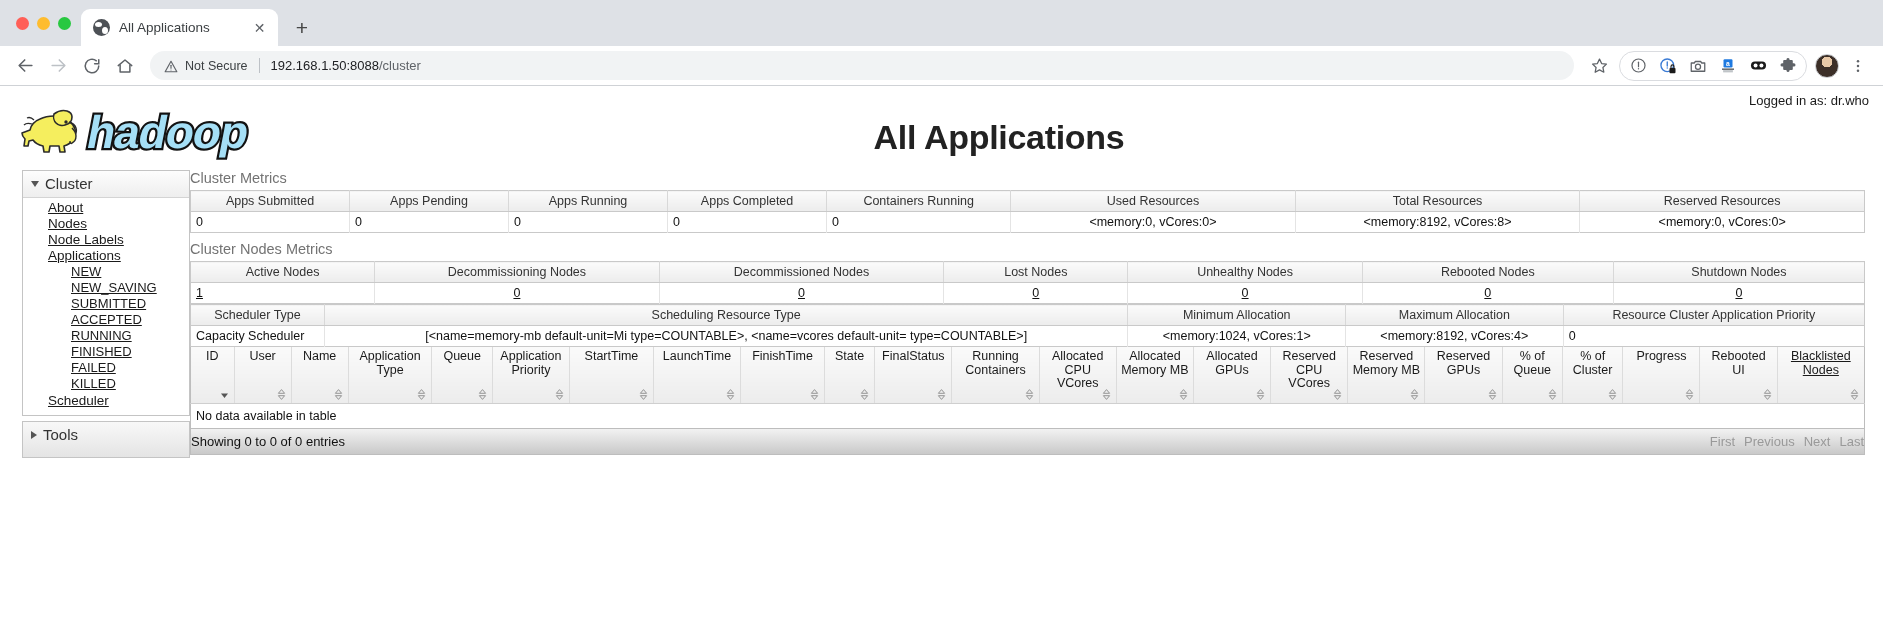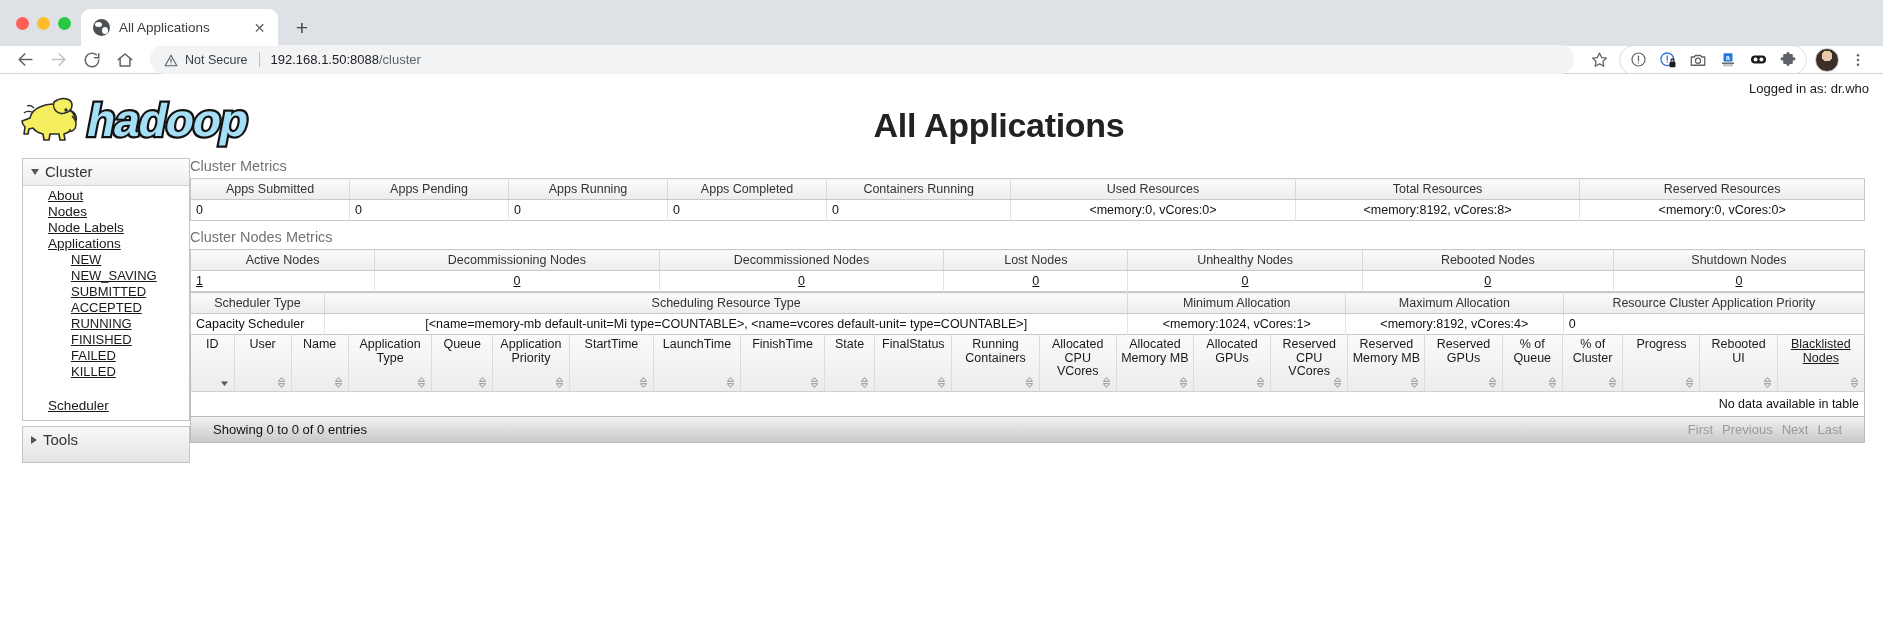--- a/index.html
+++ b/index.html
@@ -57,21 +57,21 @@
     font-size: 14px; color: #5f6368; line-height: 1;
   }
   .newtab {
     width: 30px; height: 30px; margin: 0 0 4px 9px;
     border-radius: 50%;
     display: flex; align-items: center; justify-content: center;
     font-size: 21px; color: #474747; line-height: 1;
   }
 
   .toolbar {
-    height: 28px; background: #ffffff;
+    height: 40px; background: #ffffff;
     display: flex; align-items: center;
     padding: 0 10px; gap: 2px;
     border-bottom: 1px solid #cfd2d6;
   }
   .nav-btn {
     width: 31px; height: 31px; border-radius: 50%;
     display: flex; align-items: center; justify-content: center;
     color: #5f6368;
   }
   .nav-btn.disabled { color: #bdc1c6; }
@@ -162,21 +162,21 @@
   }
   .nav-list { padding: 2px 0 6px 0; }
   .nav-link {
     display: block;
     font-size: 13.5px; color: #1a1a1a;
     text-decoration: underline;
     padding: 0 0 0 25px; line-height: 16px;
     white-space: nowrap;
   }
   .nav-link.sub { padding-left: 48px; font-size: 13px; line-height: 16px; }
-  .nav-link.spaced { margin-top: 18px; }
+  .nav-link.spaced { margin-top: 1px; }
   .tools-block {
     border: 1px solid #c4c4c4;
     background: linear-gradient(to bottom, #f8f8f8, #e4e4e4);
     padding: 4px 8px 14px 8px;
     font-size: 15px; color: #333333;
     display: flex; align-items: center; gap: 6px;
   }
 
   
   .main { flex: 1; padding-right: 18px; }
@@ -251,30 +251,30 @@
     position: relative; height: 54px;
     line-height: 13.5px;
   }
   table.apps th:last-child { border-right: none; text-decoration: underline; }
   .sort-ico {
     position: absolute; right: 5px; bottom: 3px;
     width: 9px; height: 11px; color: #888;
   }
   .sort-ico svg { display: block; }
   td.nodata {
-    text-align: right; font-size: 12.5px; color: #111111;
+    text-align: left; font-size: 12.5px; color: #111111;
     padding: 5px; background: #ffffff;
     border-top: 1px solid #cfcfcf;
   }
   .dt-bottom {
     background: linear-gradient(to bottom, #f2f2f2, #c9c9c9);
     border: 1px solid #bdbdbd; border-top: none;
     height: 26px;
     display: flex; align-items: center; justify-content: space-between;
-    padding: 0 22px;
+    padding: 0 0;
   }
   .dt-info { font-size: 13px; color: #111111; }
   .dt-paging { display: flex; gap: 9px; }
   .pg-btn { font-size: 13px; color: #999999; }
 </style>
 </head>
 <body>
 
 <div class="browser">
 

